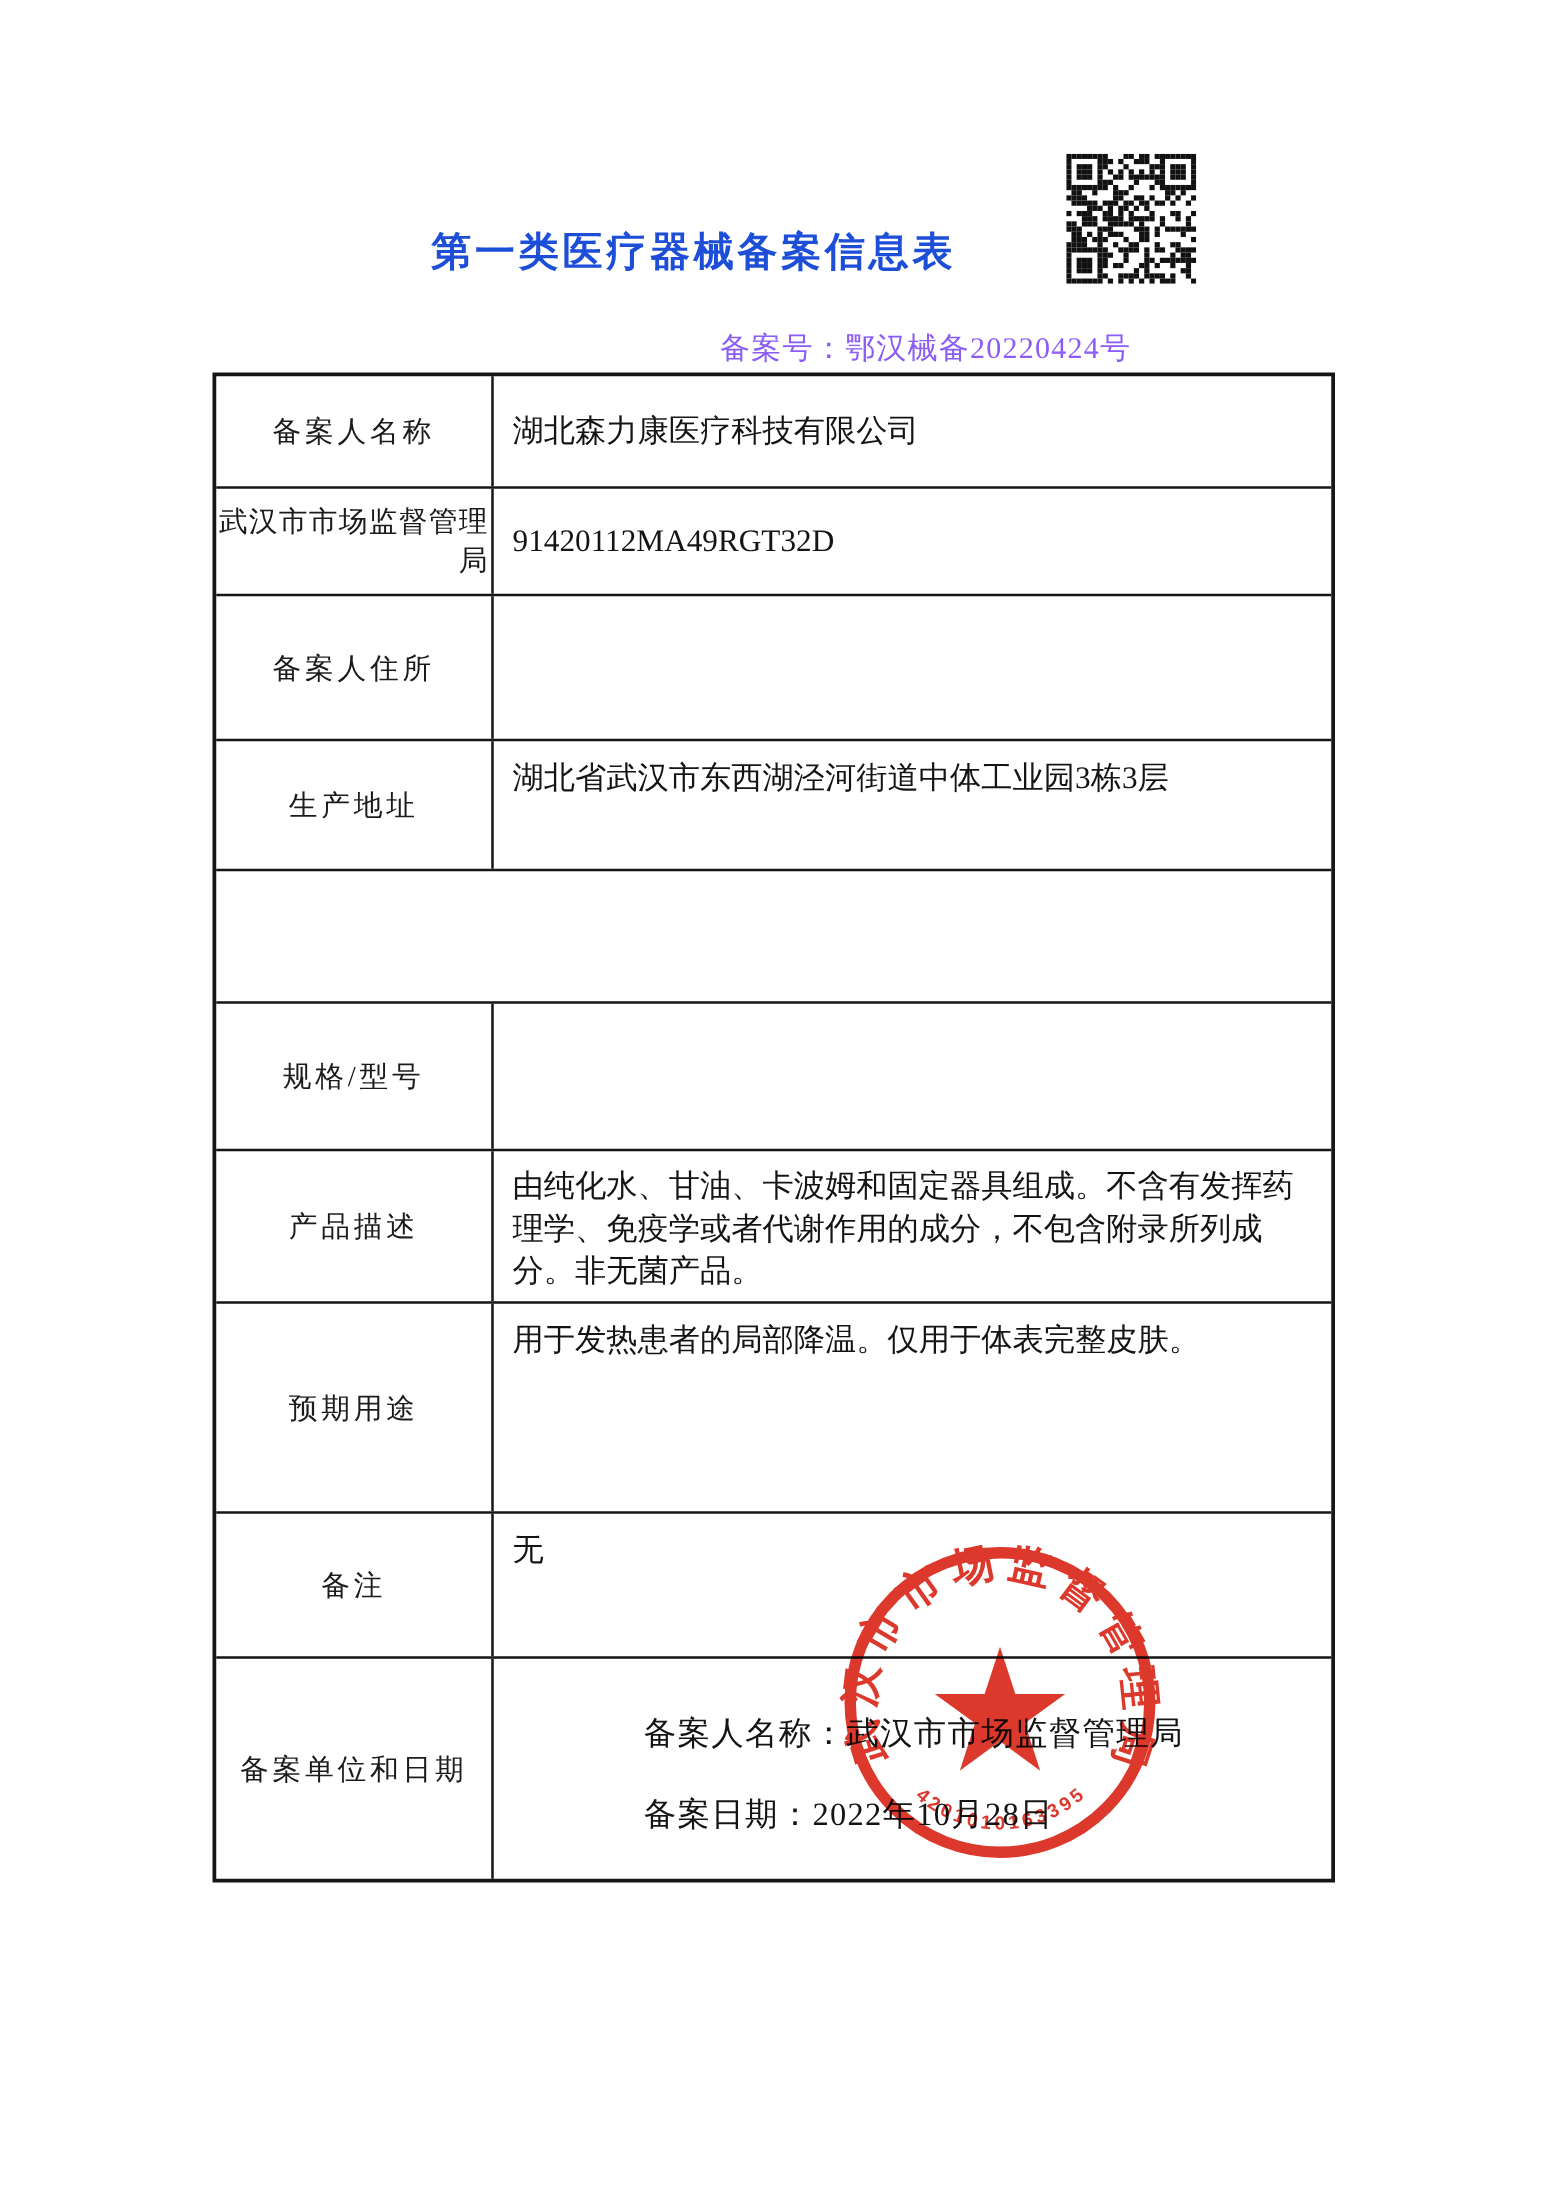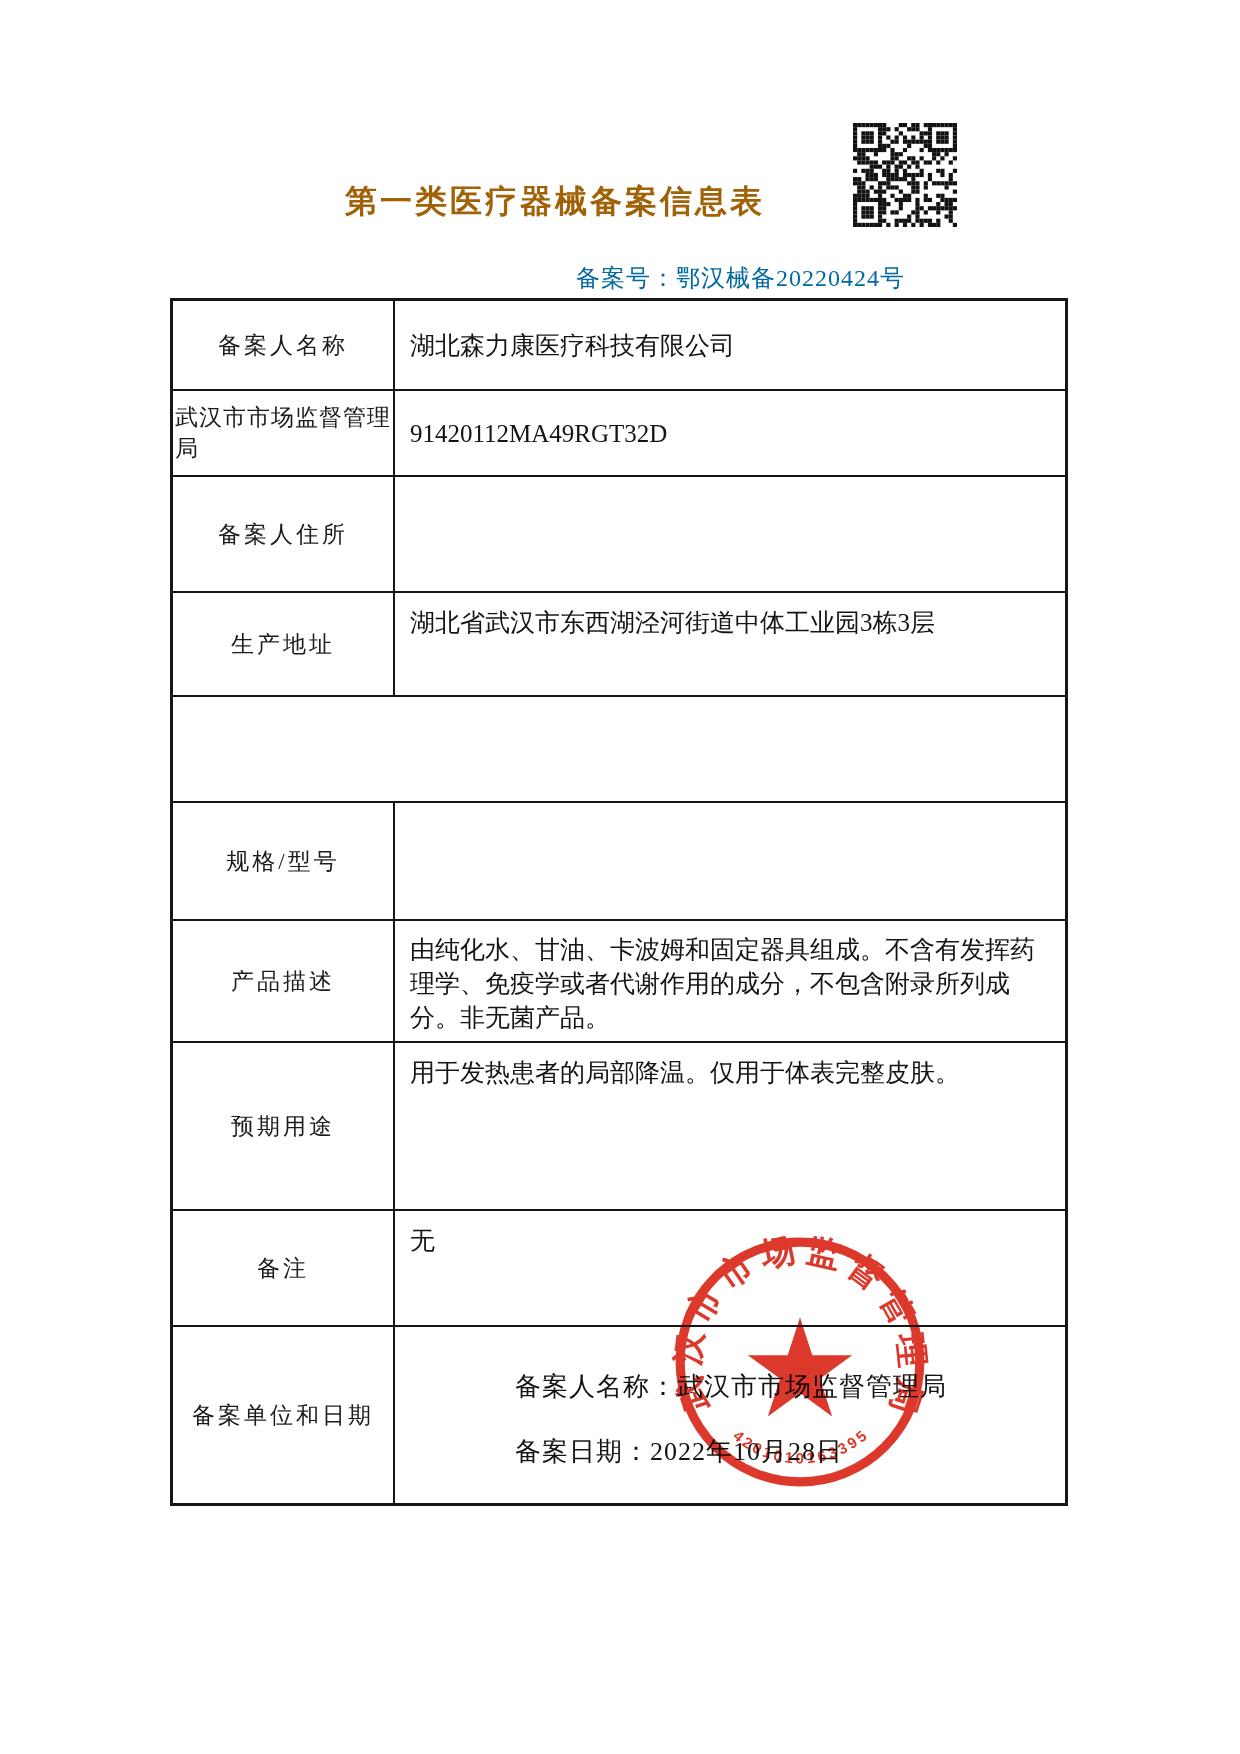--- a/index.html
+++ b/index.html
@@ -8,39 +8,39 @@
     font-family:"Liberation Serif","DejaVu Serif",serif;color:#1c1c1c;
     overflow:hidden;
   }
   .abs{position:absolute;}
   
   #qr{left:853px;top:123px;width:104px;height:104px;}
   
   #title{
     left:0;top:180px;width:1110px;text-align:center;
     font-family:"Liberation Sans","DejaVu Sans",sans-serif;
-    font-weight:700;font-size:32px;letter-spacing:3px;color:#a16207;
+    font-weight:700;font-size:32px;letter-spacing:3px;color:#1d4ed8;
   }
   
   #filing-line{
     left:0;top:262px;width:905px;text-align:right;
-    font-size:24px;letter-spacing:1px;color:#0369a1;
+    font-size:24px;letter-spacing:1px;color:#8b5cf6;
   }
   
   #form-table{
     left:170px;top:298px;width:898px;
     border:3px solid #161616;box-sizing:border-box;
     display:flex;flex-direction:column;
   }
   .trow{display:flex;border-top:2px solid #161616;}
   .trow:first-child{border-top:none;}
   .cell-label{
     width:222px;flex:0 0 222px;border-right:2px solid #161616;
     display:flex;align-items:center;justify-content:center;
-    font-size:23px;letter-spacing:3px;text-align:left;
+    font-size:23px;letter-spacing:3px;text-align:right;
     padding:0 2px;box-sizing:border-box;color:#1b1b1b;
   }
   .cell-value{
     flex:1;box-sizing:border-box;
     padding:12px 18px 0 15px;
     font-size:25px;line-height:35px;color:#141414;
     word-break:break-all;
   }
   .v-center{display:flex;align-items:center;padding-top:0;}
   

